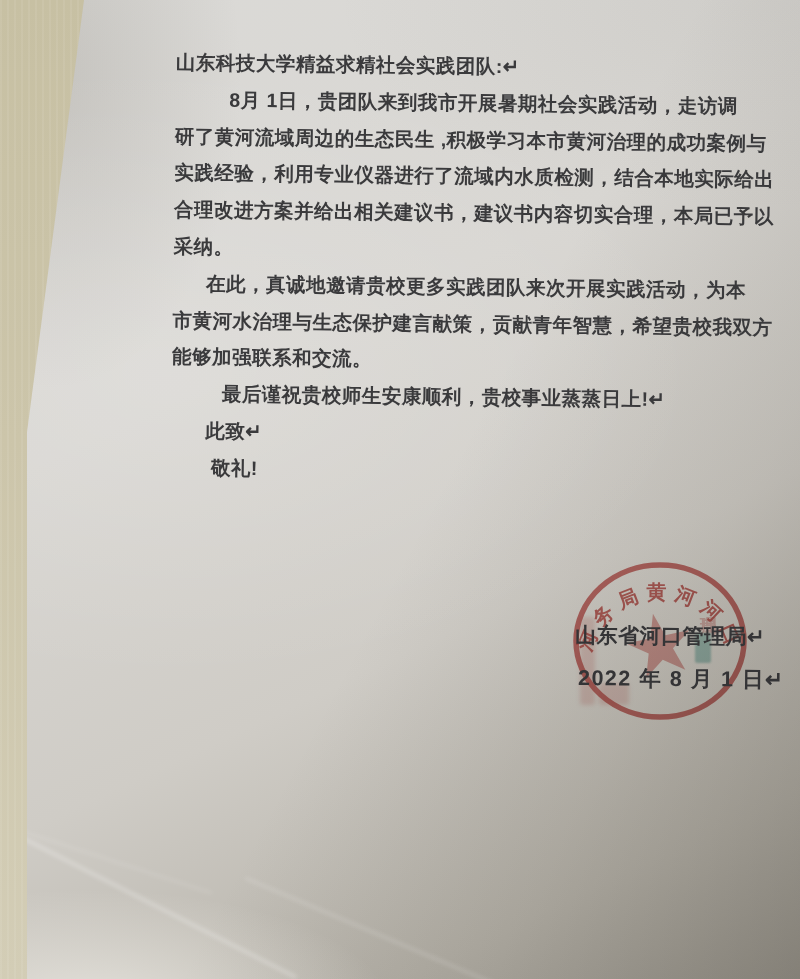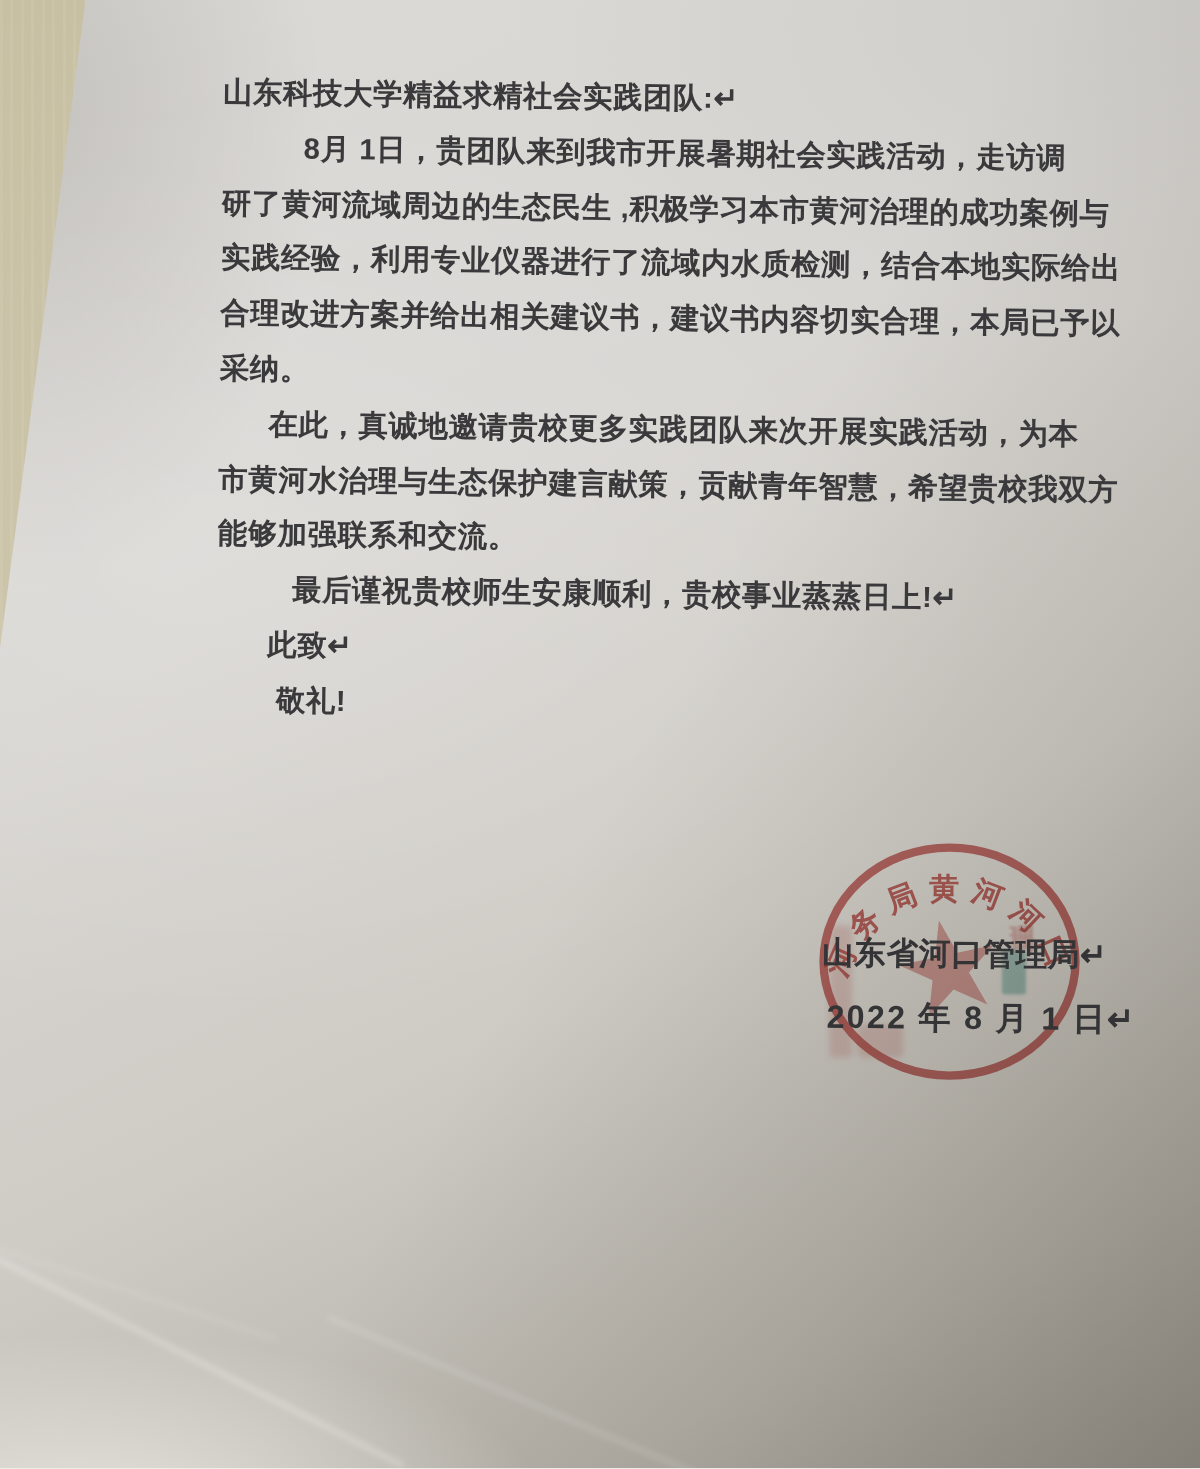--- a/index.html
+++ b/index.html
@@ -8,20 +8,21 @@
     font-family:"Liberation Sans",sans-serif;
     background:
       repeating-linear-gradient(90deg, rgba(255,255,255,.07) 0 2px, rgba(0,0,0,0) 2px 7px),
       linear-gradient(180deg,#c7c0a3 0%,#ccc5aa 45%,#d3cdb6 100%);
   }
   .paper{
     position:absolute;inset:0;
     clip-path:polygon(57px 0, 800px 0, 800px 979px, 0 979px, 0 432px);
     background:linear-gradient(155deg,#dbdad7 0%,#d8d6d2 35%,#cfccc6 62%,#b6b2a9 86%,#a09c93 100%);
     filter:drop-shadow(-5px 3px 5px rgba(70,65,52,.35));
+    margin-left:27px;
   }
   .paper-shading{
     position:absolute;inset:0;pointer-events:none;
     background:
       radial-gradient(900px 520px at 18% 38%, rgba(255,255,255,.16), rgba(255,255,255,0) 60%),
       radial-gradient(320px 520px at 3% 8%, rgba(110,105,95,.20), rgba(110,105,95,0) 60%),
       radial-gradient(620px 300px at 96% 0%, rgba(120,118,112,.10), rgba(120,118,112,0) 70%),
       radial-gradient(430px 170px at 8% 103%, rgba(240,238,232,.75), rgba(240,238,232,0) 70%),
       linear-gradient(118deg, rgba(0,0,0,0) 52%, rgba(92,88,79,.16) 76%, rgba(78,74,66,.34) 100%);
   }

